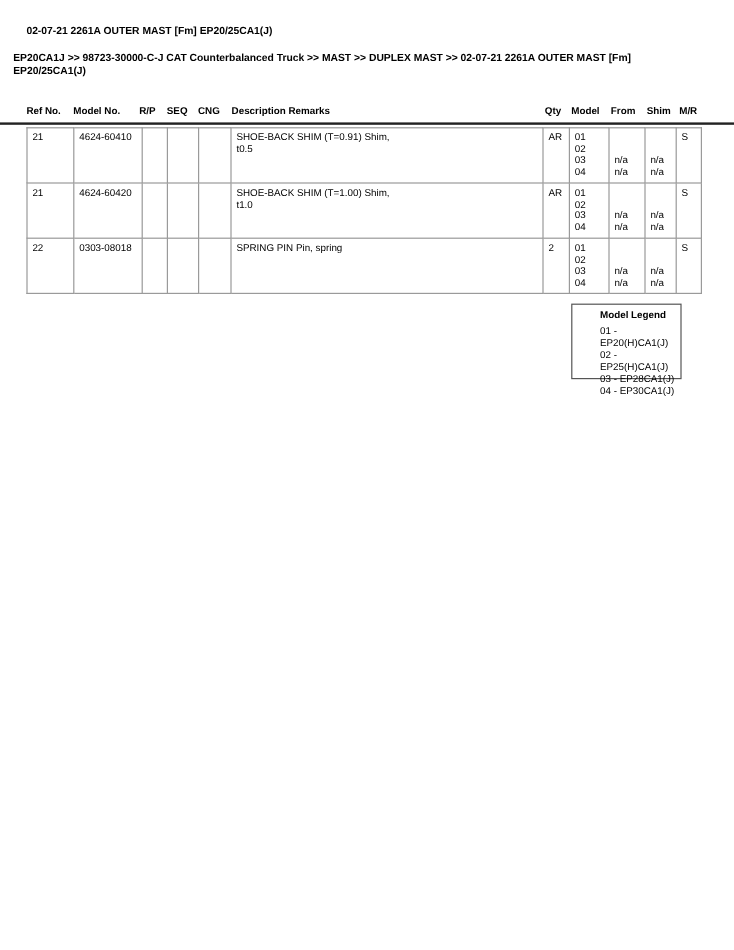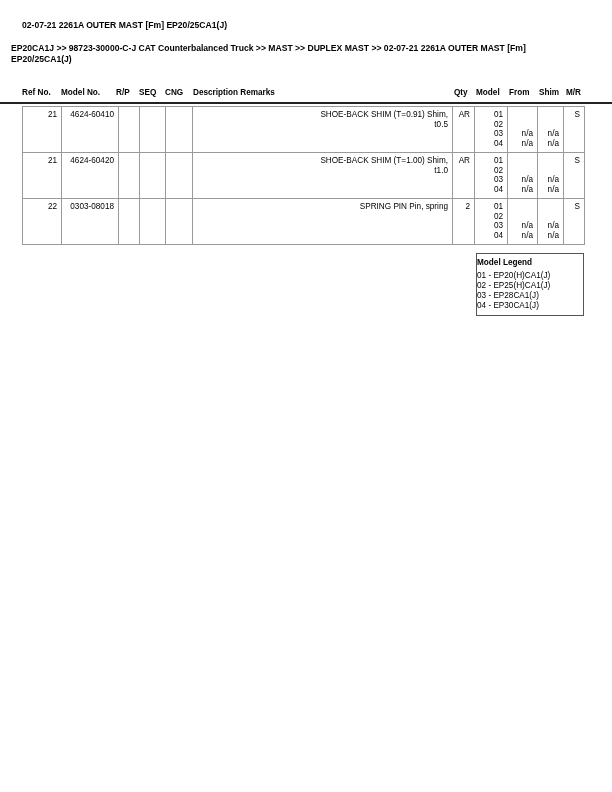--- a/index.html
+++ b/index.html
@@ -3,23 +3,23 @@
 <meta charset="utf-8">
 <style>
   html, body { margin:0; padding:0; background:#ffffff; }
   body { width:612px; height:792px; position:relative; font-family:"Liberation Sans", sans-serif; color:#000; overflow:hidden; }
   .title { position:absolute; left:22px; top:20px; font-size:8.6px; font-weight:bold; }
   .crumb { position:absolute; left:11px; top:43px; width:570px; font-size:8.6px; font-weight:bold; line-height:10.5px; }
   .hdr { position:absolute; top:88px; font-size:8.2px; font-weight:bold; white-space:nowrap; }
   .rule { position:absolute; left:0; top:102px; width:612px; height:2px; background:#222; }
   table.parts { position:absolute; left:22px; top:106px; border-collapse:collapse; table-layout:fixed; font-size:8.2px; }
   table.parts td { border:1px solid #9a9a9a; vertical-align:top; padding:3px 4px 2px 4px; line-height:10px; }
-  table.parts tr { height:46px;text-align:right; }
+  table.parts tr { height:46px; }
   .stack div { line-height:9.6px; }
-  .legend { position:absolute; left:476px; top:253px; width:108px; border:1px solid #555; padding:3px 0 3px 0; font-size:8.2px; line-height:10px; box-sizing:border-box; height:63px; }
+  .legend { position:absolute; left:476px; top:253px; width:92px; border:1px solid #555; padding:3px 0 3px 23px; font-size:8.2px; line-height:10px; box-sizing:border-box; height:63px; }
   .legend .lt { font-weight:bold; margin-bottom:3px; margin-top:1px; }
 </style>
 </head>
 <body>
 
 <div class="title">02-07-21 2261A OUTER MAST [Fm] EP20/25CA1(J)</div>
 <div class="crumb">EP20CA1J &gt;&gt; 98723-30000-C-J CAT Counterbalanced Truck &gt;&gt; MAST &gt;&gt; DUPLEX MAST &gt;&gt; 02-07-21 2261A OUTER MAST [Fm] EP20/25CA1(J)</div>
 
 <div class="hdr" style="left:22px">Ref No.</div>
 <div class="hdr" style="left:61px">Model No.</div>

